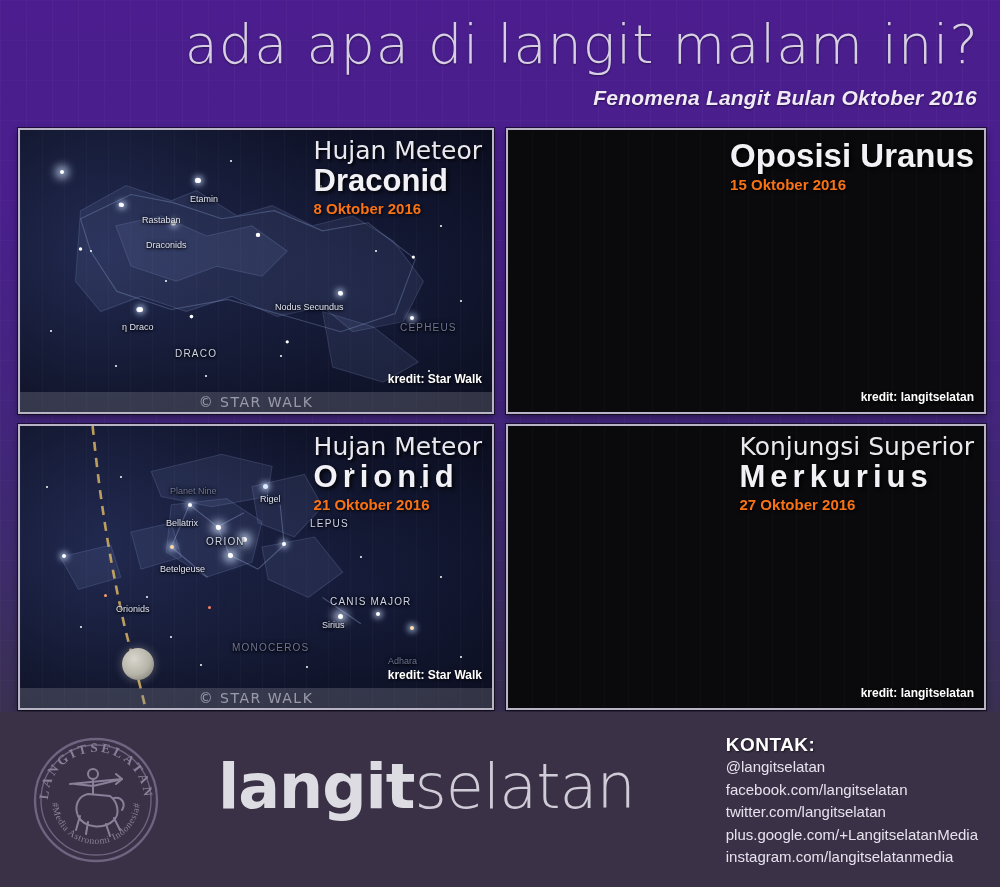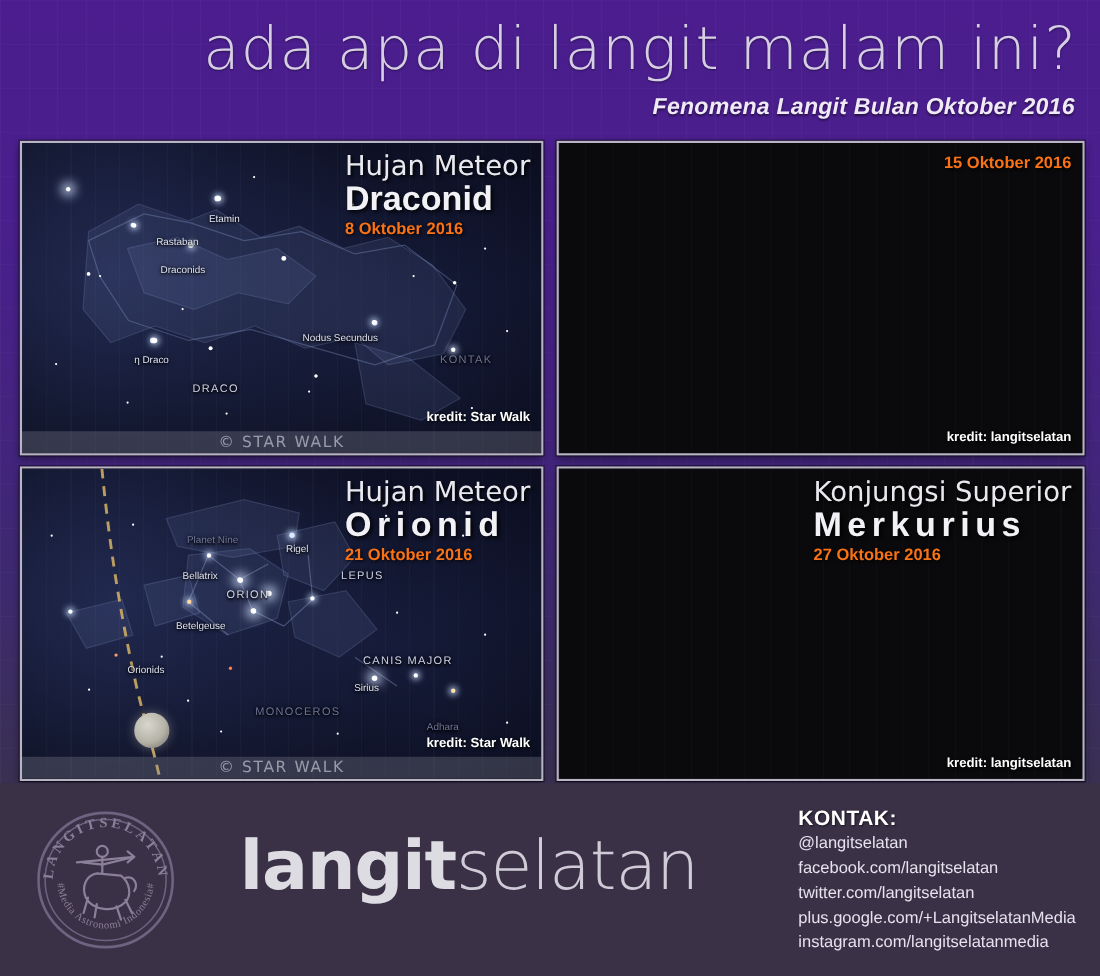--- a/index.html
+++ b/index.html
@@ -199,21 +199,21 @@
       <div class="star" style="left:330px;top:30px;width:2px;height:2px;"></div>
       <div class="star" style="left:408px;top:240px;width:2px;height:2px;"></div>
       <div class="star" style="left:145px;top:150px;width:2px;height:2px;"></div>
     </div>
     <div class="lbl" style="left:170px;top:64px;">Etamin</div>
     <div class="lbl" style="left:122px;top:85px;">Rastaban</div>
     <div class="lbl" style="left:126px;top:110px;">Draconids</div>
     <div class="lbl" style="left:255px;top:172px;">Nodus Secundus</div>
     <div class="lbl" style="left:102px;top:192px;">η Draco</div>
     <div class="lbl cap" style="left:155px;top:218px;">DRACO</div>
-    <div class="lbl cap dim" style="left:380px;top:192px;">KONTAK</div>
+    <div class="lbl cap dim" style="left:380px;top:192px;">CEPHEUS</div>
     <div class="p-head">
       <div class="p-kicker">Hujan Meteor</div>
       <div class="p-name">Draconid</div>
       <div class="p-date">8 Oktober 2016</div>
     </div>
     <div class="credit">kredit: Star Walk</div>
     <div class="swbar">
       <span>© STAR WALK</span>
     </div>
   </div>
@@ -243,20 +243,21 @@
       <line x1="80" y1="142" x2="443" y2="142" stroke="#cfd3d8" stroke-width="1.1" opacity="0.85"></line>
       <circle cx="80" cy="142" r="32" fill="url(#sunGrad)"></circle>
       <circle cx="213" cy="142" r="9" fill="url(#earthGrad)"></circle>
       <g>
         <ellipse cx="443" cy="142" rx="37" ry="13" fill="none" stroke="#dfe8ee" stroke-width="2.2" transform="rotate(-62 443 142)"></ellipse>
         <circle cx="443" cy="142" r="19" fill="url(#uraGrad)"></circle>
         <path d="M424 142 a19 19 0 0 0 38 0 z" fill="rgba(255,255,255,0.05)"></path>
       </g>
     </svg>
     <div class="p-head">
+      <div class="p-name" style="font-size:33px;">Oposisi Uranus</div>
       <div class="p-date">15 Oktober 2016</div>
     </div>
     <div class="credit low">kredit: langitselatan</div>
   </div>
 
   <div class="panel" id="panel-orionid">
     <div class="sky"></div>
     <svg class="constell" viewBox="0 0 468 278">
       <g fill="rgba(120,140,190,0.13)" stroke="rgba(150,170,220,0.20)" stroke-width="1">
         <path d="M130 45 L200 28 L250 40 L245 70 L190 80 L140 70 Z"></path>

